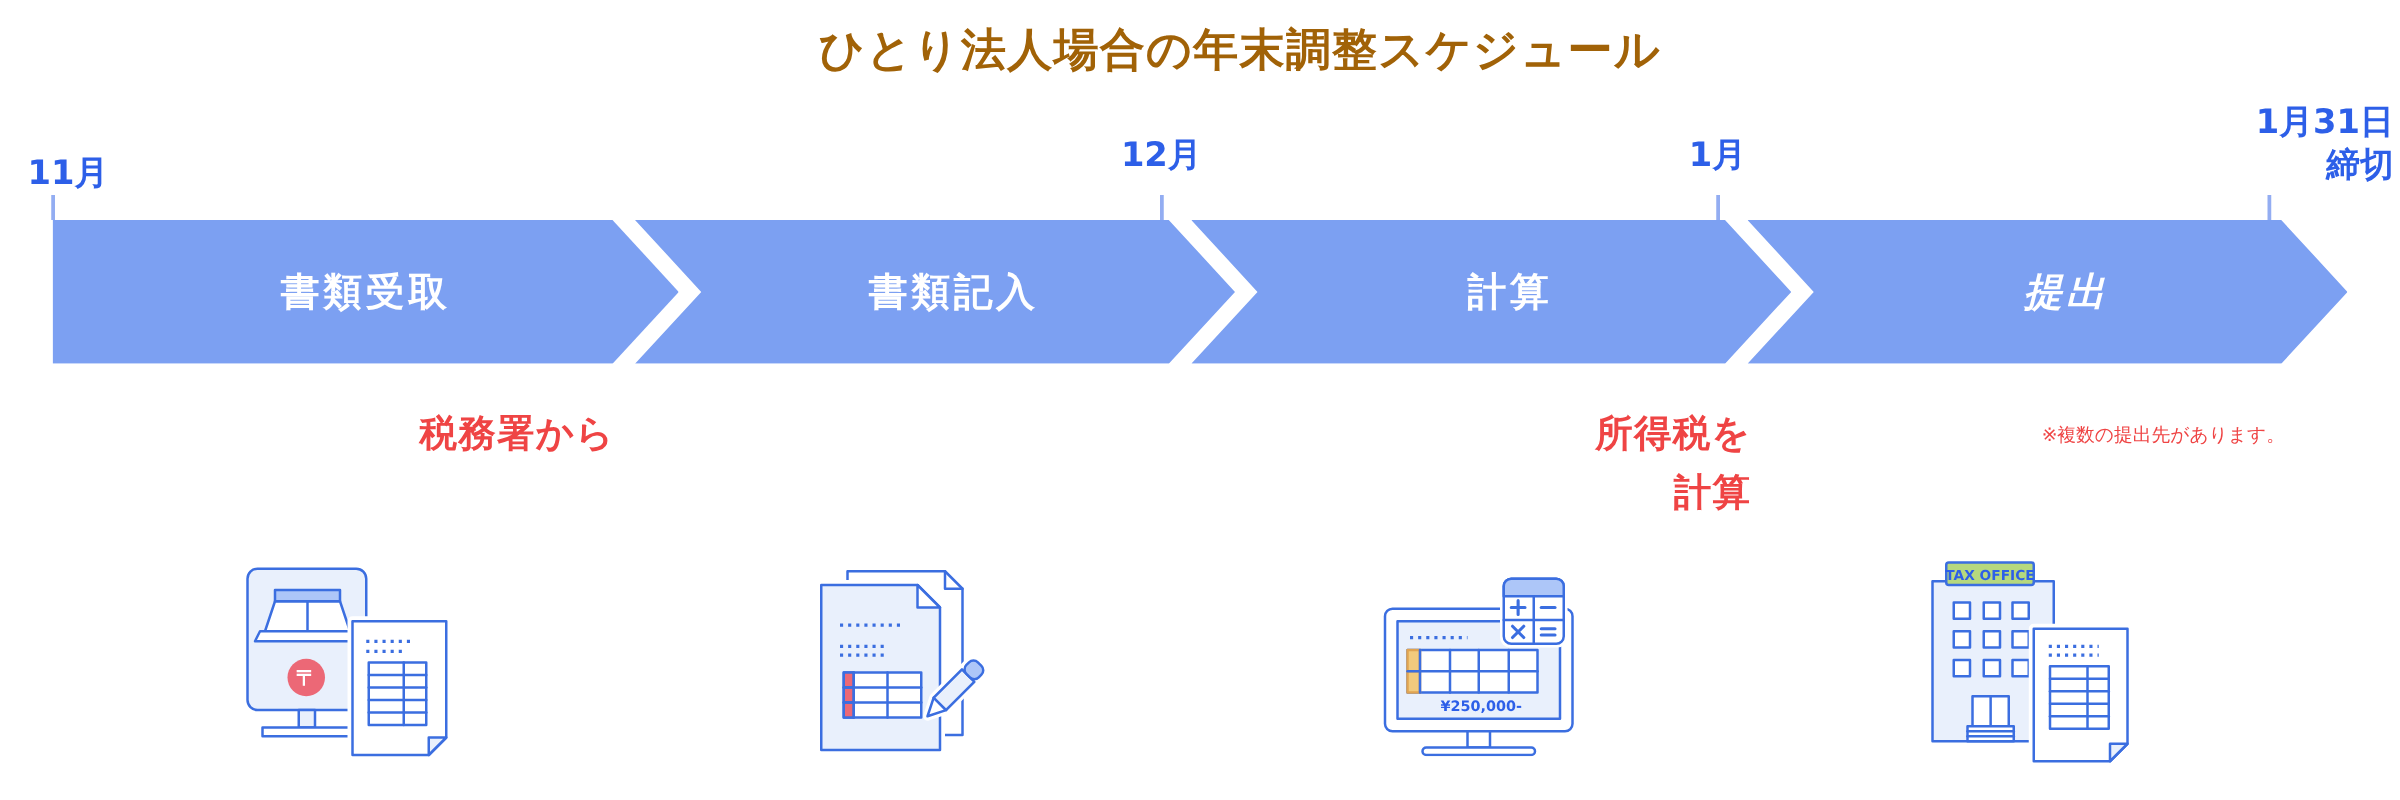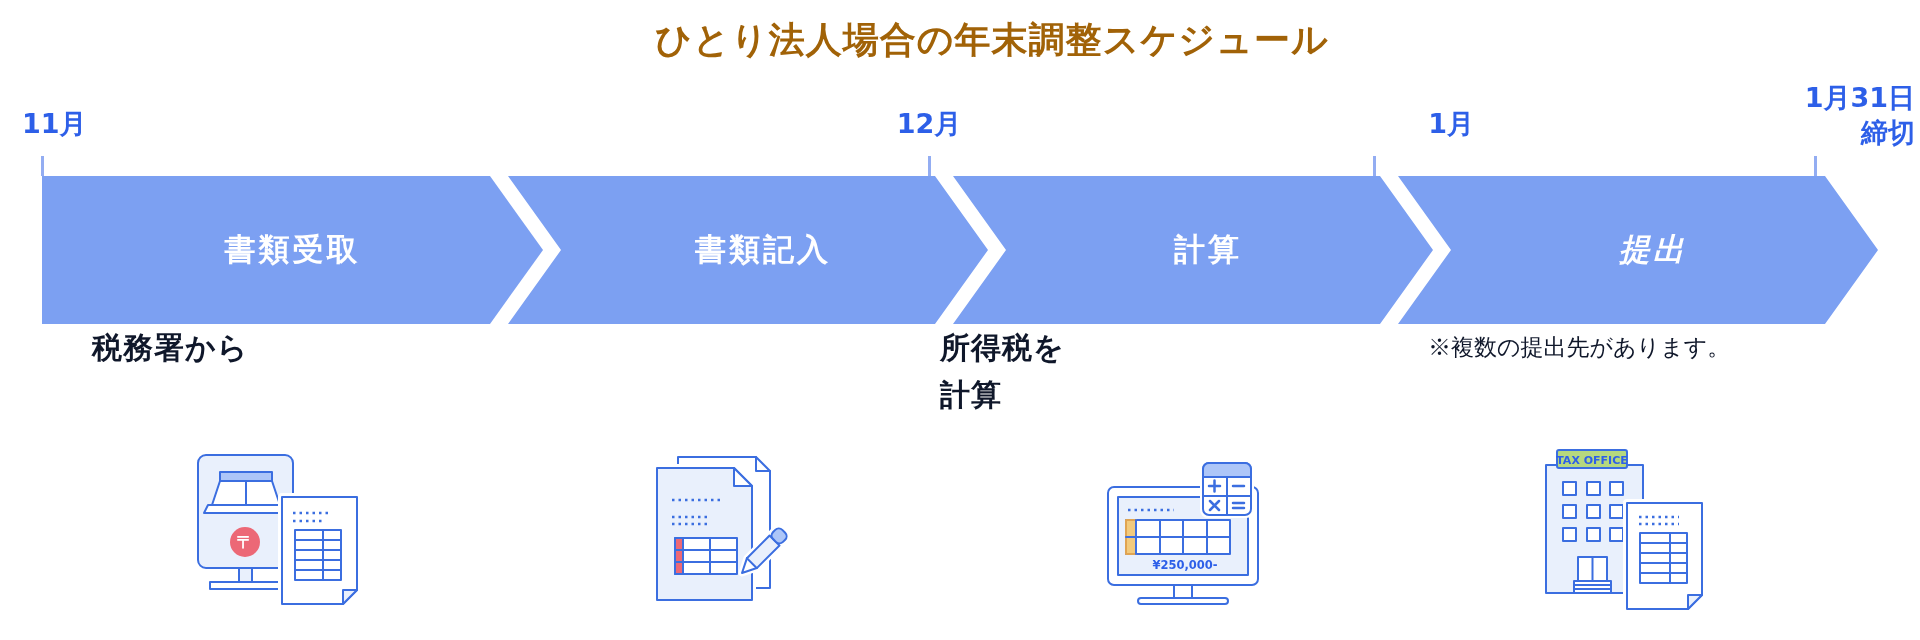--- a/index.html
+++ b/index.html
@@ -3,43 +3,43 @@
 <meta charset="utf-8">
 <style>
   * { margin:0; padding:0; box-sizing:border-box; }
   body { background:#fff; font-family:"DejaVu Sans","Liberation Sans",sans-serif; }
   .canvas { position:relative; width:1920px; height:640px; background:#fff; overflow:hidden; }
 
   .title { position:absolute; top:16px; left:0; width:1920px; text-align:center;
            font-size:36px; font-weight:800; letter-spacing:1px; color:#a16207;margin-left:32px; }
 
   .month { position:absolute; top:106px; font-size:27px; font-weight:600; color:#2D5FE8; }
-  .m1 { left:22px; }
+  .m1 { left:22px;margin-top:14px; }
   .m2 { left:829px; width:200px; text-align:center; }
-  .m3 { left:1274px; width:200px; text-align:right; }
+  .m3 { left:1274px; width:200px; text-align:center; }
   .m4 { left:1715px; width:200px; top:80px; text-align:right; line-height:35px; }
 
   .tick { position:absolute; top:156px; width:3px; height:20px; background:#93ADF2; }
   .tick1 { left:41px; } .tick2 { left:928px; } .tick3 { left:1373px; } .tick4 { left:1814px; }
 
   .band { position:absolute; left:42px; top:176px; width:1836px; height:115px; }
-  .seg { position:absolute; top:0; height:148px; background:#7CA0F2;
+  .seg { position:absolute; top:0; height:115px; background:#7CA0F2;
          display:flex; align-items:center; justify-content:center; }
   .seg .seglabel { color:#fff; font-size:31px; font-weight:700; letter-spacing:3px; }
   .seg1 { left:0; width:501px;
           clip-path:polygon(0 0, 448px 0, 100% 50%, 448px 100%, 0 100%); }
   .segN { clip-path:polygon(0 0, 427px 0, 100% 50%, 427px 100%, 0 100%, 53px 50%); padding-left:30px; }
   .seg2 { left:466px; width:480px;text-align:center; }
   .seg3 { left:911px; width:480px; }
   .seg4 { left:1356px; width:480px;font-style:italic; }
 
-  .desc { position:absolute; top:324px; width:400px; text-align:left;
-          color:#0f172a; font-size:30px; font-weight:700; line-height:47px; letter-spacing:1px;font-family:Liberation Serif, serif; }
-  .d1 { left:92px; } .d2 { left:537px; } .d3 { left:940px; } .d4 { left:1428px; }
-  .desc .note { font-size:23px; font-weight:500; line-height:32px; margin-top:8px; letter-spacing:0; }
+  .desc { position:absolute; top:324px; width:400px; text-align:right;
+          color:#ef4444; font-size:30px; font-weight:700; line-height:47px; letter-spacing:1px; }
+  .d1 { left:92px; } .d2 { left:537px; } .d3 { left:1001px; } .d4 { left:1428px; }
+  .desc .note { font-size:15px; font-weight:500; line-height:32px; margin-top:8px; letter-spacing:0; }
 
   .icon { position:absolute; }
   .ic1 { left:195px; top:450px; }
   .ic2 { left:650px; top:450px; }
   .ic3 { left:1100px; top:455px; }
   .ic4 { left:1543px; top:448px; }
 
   svg .ln { stroke:#3B6EE0; stroke-width:2; fill:none; stroke-linejoin:round; stroke-linecap:round; }
   svg .dt { stroke:#3B6EE0; stroke-width:2.6; fill:none; stroke-dasharray:2.5,4; }
   svg text { font-family:"DejaVu Sans","Liberation Sans",sans-serif; }

